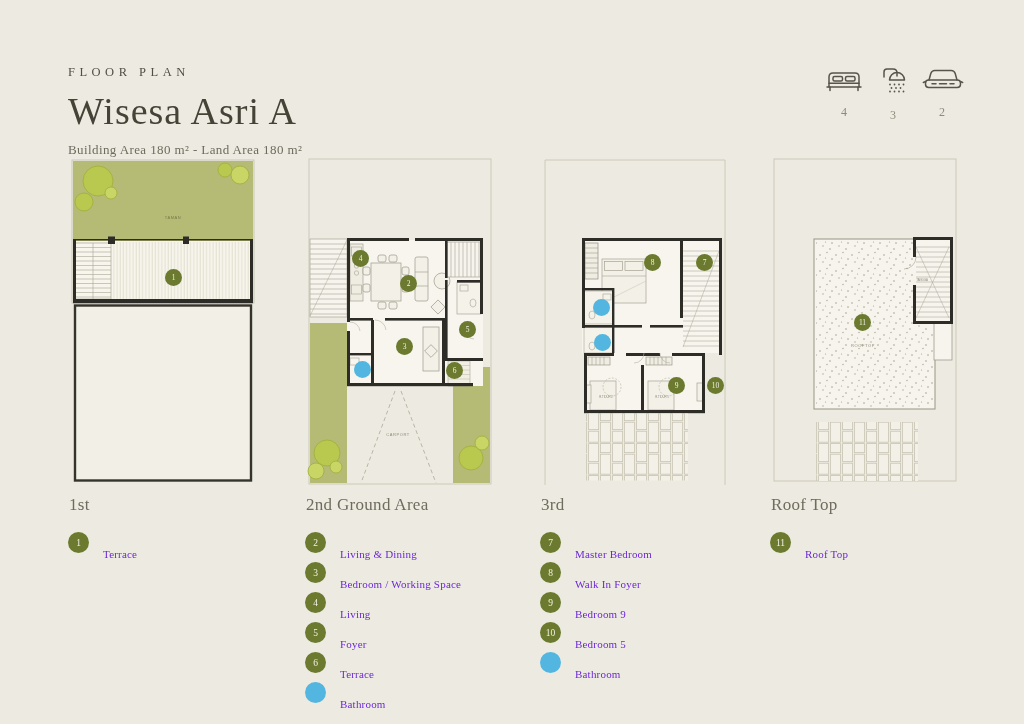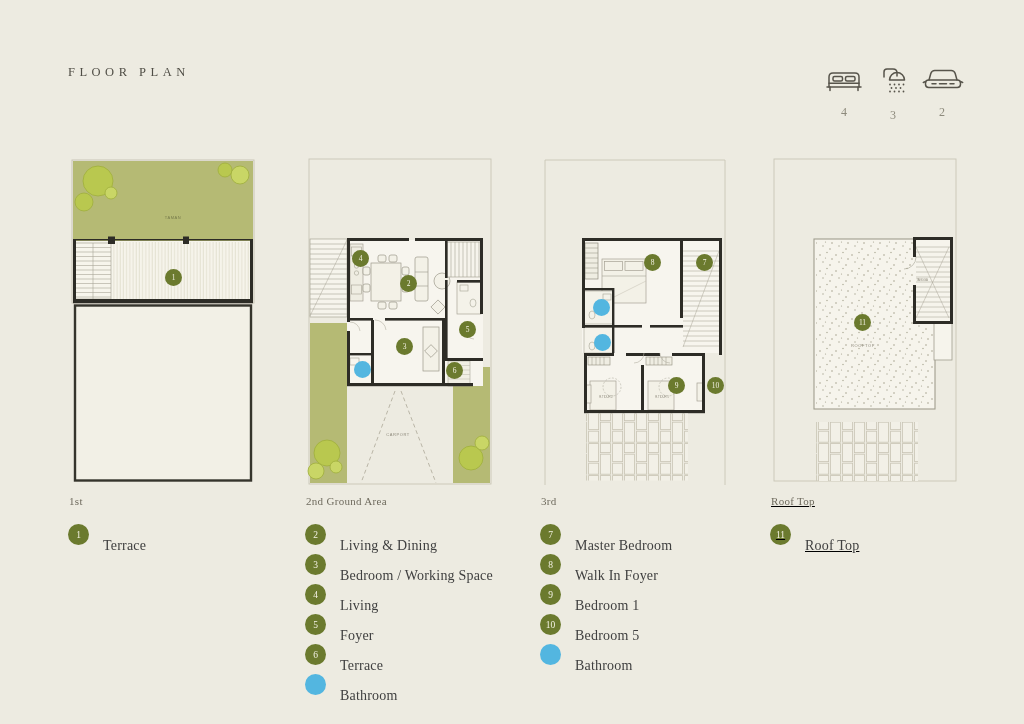--- a/index.html
+++ b/index.html
@@ -20,37 +20,37 @@
   .subtitle{font-size:13px;color:var(--mut);margin-top:9px;letter-spacing:.4px;}
 
   
   .stats{position:absolute;left:824px;top:66px;display:flex;gap:9px;}
   .stat{width:40px;text-align:center;}
   .stat svg{display:block;margin:0 auto;}
   .stat .num{margin-top:12px;font-size:12px;color:#8d8a7c;}
 
   
   .column{position:absolute;top:155px;width:190px;}
-  .col-1{left:68px;} .col-2{left:305px;} .col-3{left:540px;} .col-4{left:770px;text-decoration:underline;}
+  .col-1{left:68px;} .col-2{left:305px;} .col-3{left:540px;} .col-4{left:770px;}
   .plan{position:relative;width:190px;height:333px;}
   .plan svg{position:absolute;left:0;top:0;}
-  .caption{margin:7px 0 0 1px;font-size:11px;color:#6f6b5e;letter-spacing:.3px;}
+  .caption{margin:7px 0 0 1px;font-size:17px;color:#6f6b5e;letter-spacing:.3px;}
 
   
   .pm{position:absolute;width:17px;height:17px;border-radius:50%;background:var(--olive);
       color:#f3f1e3;font-size:7.5px;display:flex;align-items:center;justify-content:center;}
   .pm.blue{background:var(--blue);}
 
   
   .legend{margin-top:17px;display:flex;flex-direction:column;gap:9px;}
   .lrow{display:flex;align-items:center;gap:14px;height:21px;}
   .lc{flex:0 0 21px;width:21px;height:21px;border-radius:50%;background:var(--olive);
       color:#f3f1e3;font-size:9.5px;display:flex;align-items:center;justify-content:center;}
   .lc.blue{background:var(--blue);}
-  .llabel{font-size:14px;color:#404040;letter-spacing:.2px;margin-top:22px;}
+  .llabel{font-size:11px;color:#6d28d9;letter-spacing:.2px;margin-top:22px;}
 
   text{font-family:"Liberation Sans",sans-serif;}
 </style>
 </head>
 <body>
 
 <div class="canvas">
 
   <svg width="0" height="0" style="position:absolute">
     <defs>
@@ -73,20 +73,22 @@
             <circle cx="5" cy="11" r="0.7"></circle>
           <circle cx="12" cy="14" r="0.8"></circle>
             <circle cx="7.5" cy="7" r="0.6"></circle>
         </g>
       </pattern>
     </defs>
   </svg>
 
   <div class="header">
     <div class="eyebrow">FLOOR PLAN</div>
+    <div class="title">Wisesa Asri A</div>
+    <div class="subtitle">Building Area 180 m² - Land Area 180 m²</div>
   </div>
 
   <div class="stats">
     <div class="stat">
       <span>
         <svg width="40" height="27" viewBox="0 0 40 27" fill="none" stroke="#57544b" stroke-width="1.5" stroke-linecap="round" stroke-linejoin="round">
           <path d="M5 21 V11 q0 -4 4 -4 h22 q4 0 4 4 v10"></path>
           <path d="M3 21 h34"></path>
           <path d="M6 21 v3.5 M34 21 v3.5"></path>
           <rect x="9" y="10.5" width="9.5" height="4.5" rx="1.5"></rect>
@@ -355,21 +357,21 @@
       <div class="lrow">
         <span class="lc">7</span>
         <span class="llabel">Master Bedroom</span>
       </div>
       <div class="lrow">
         <span class="lc">8</span>
         <span class="llabel">Walk In Foyer</span>
       </div>
       <div class="lrow">
         <span class="lc">9</span>
-        <span class="llabel">Bedroom 1</span>
+        <span class="llabel">Bedroom 9</span>
       </div>
       <div class="lrow">
         <span class="lc">10</span>
         <span class="llabel">Bedroom 5</span>
       </div>
       <div class="lrow">
         <span class="lc blue"></span>
         <span class="llabel">Bathroom</span>
       </div>
     </div>

